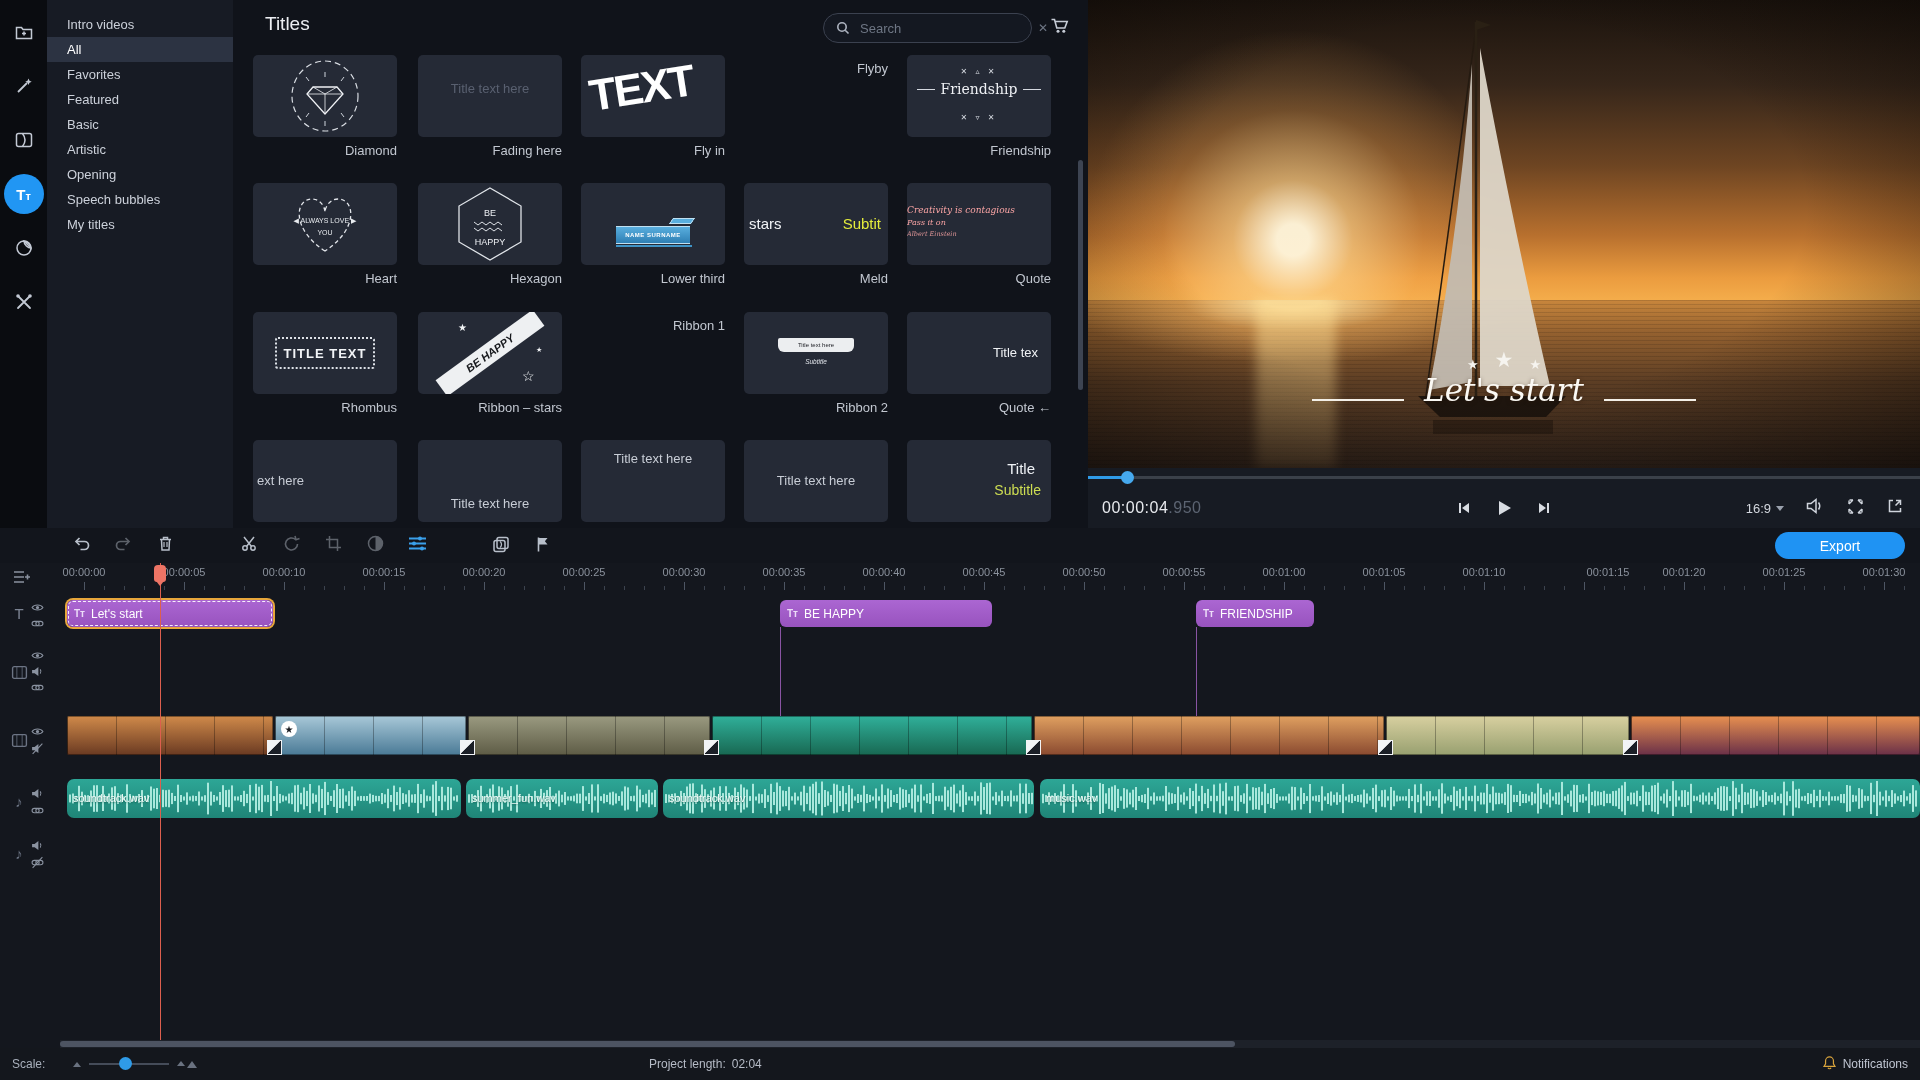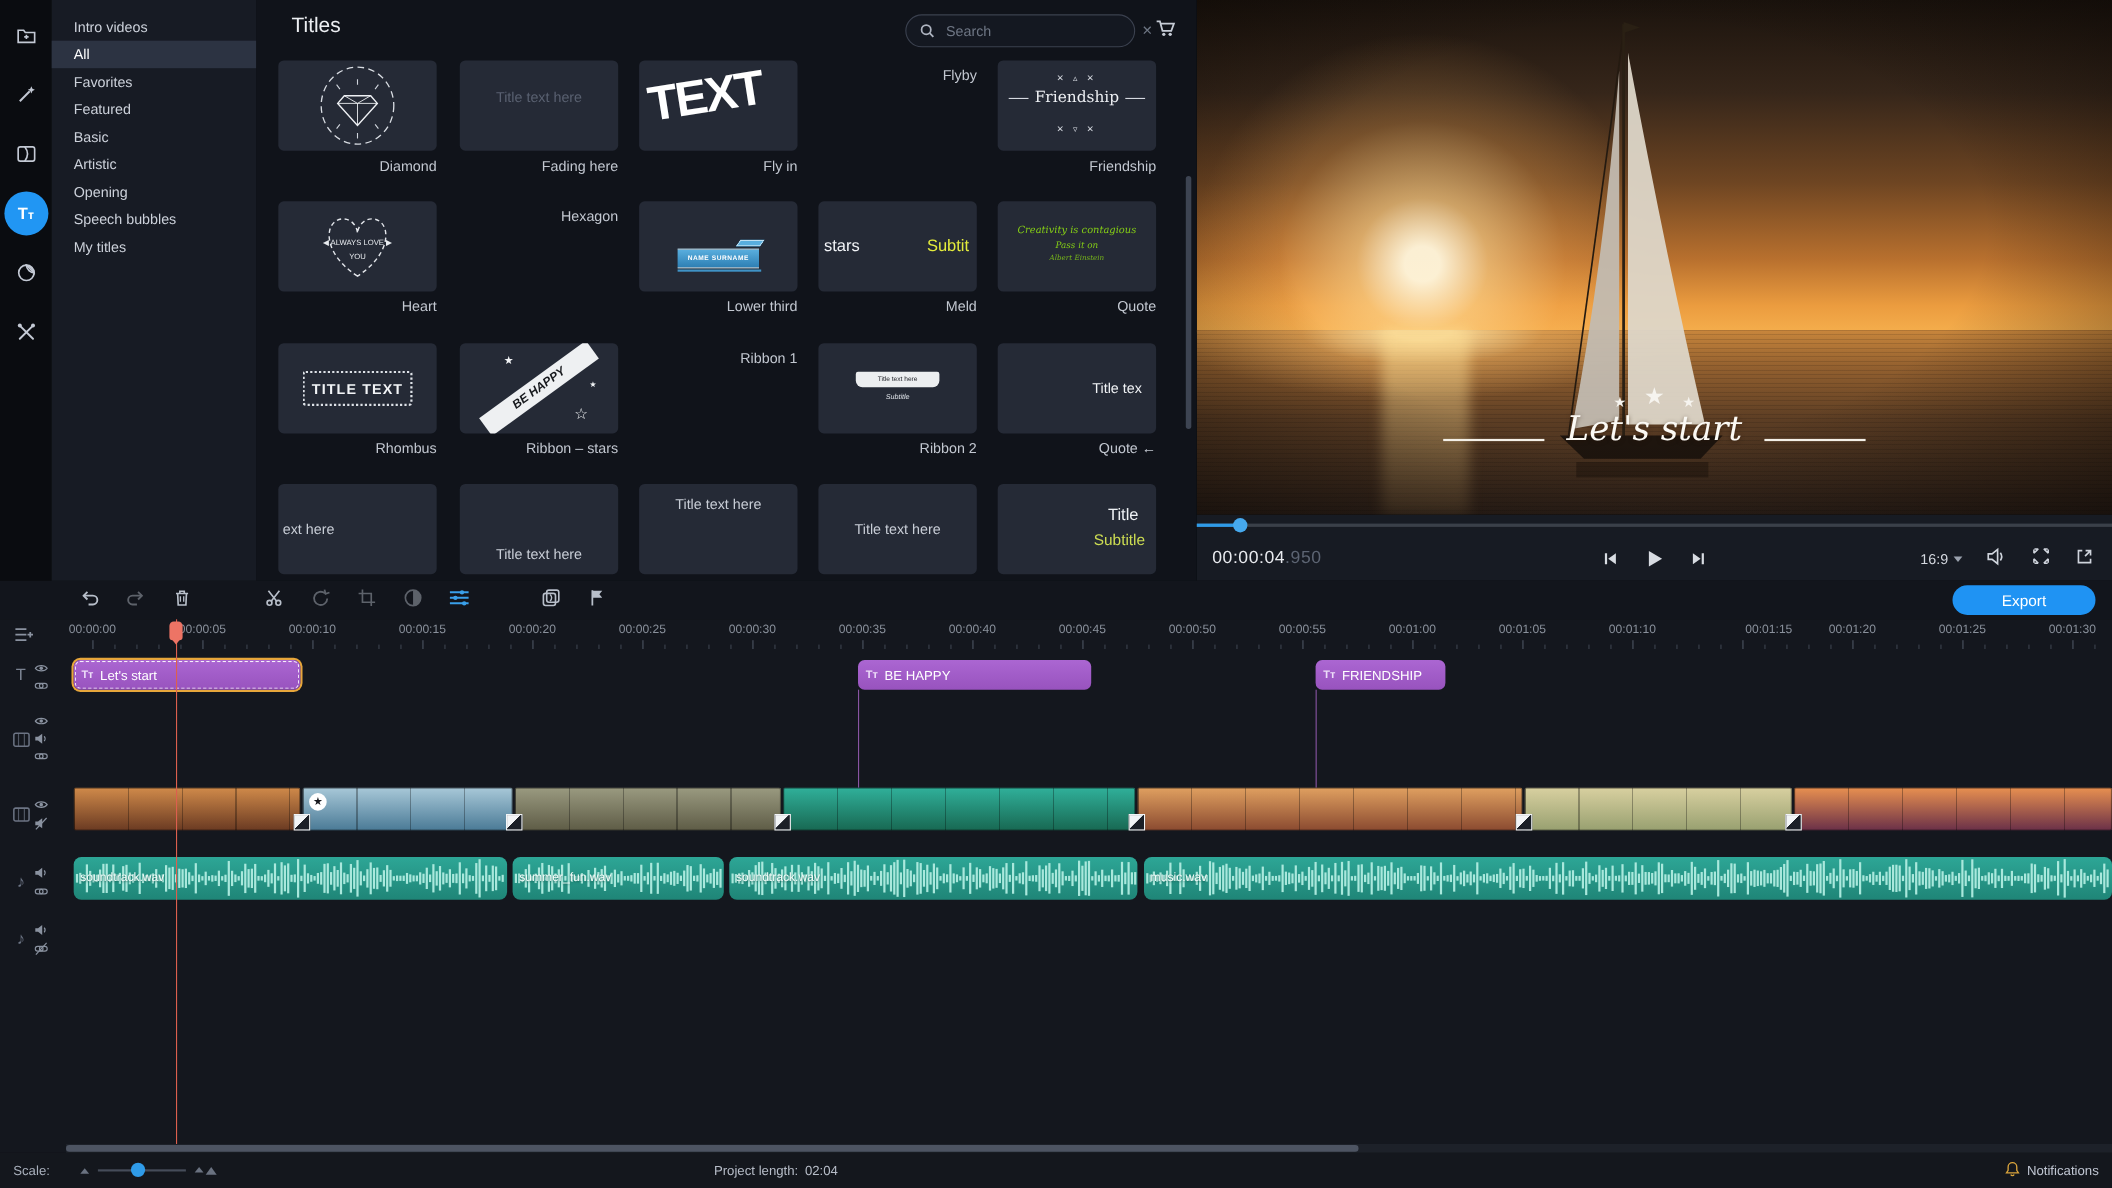--- a/index.html
+++ b/index.html
@@ -37,21 +37,21 @@
   .fade-txt{width:100%;text-align:center;top:26px;color:#596070;font-size:13px;}
   .flyin-txt{left:8px;top:8px;font-size:44px;font-weight:bold;color:#fff;transform:rotate(-9deg);letter-spacing:-2px;}
   .flyby-txt{width:100%;text-align:center;top:31px;color:#fff;font-size:17px;font-weight:bold;transform:scaleX(.78);letter-spacing:0;}
   .fr-top,.fr-bot{width:100%;text-align:center;color:#d5d9e0;font-size:8px;letter-spacing:3px;}
   .fr-top{top:12px}.fr-bot{top:58px}
   .fr-mid{width:100%;top:26px;display:flex;align-items:center;justify-content:center;gap:6px;color:#eef0f4;}
   .fr-name{font-family:"DejaVu Serif",serif;font-size:14px;}
   .fr-line{width:18px;height:1px;background:#d5d9e0;}
   .meld-l{left:5px;top:32px;color:#f2f4f7;font-size:15px;}
   .meld-r{right:7px;top:32px;color:#e4ec3c;font-size:15px;}
-  .quote-w{width:100%;top:22px;text-align:center;color:#84cc16;font-family:"DejaVu Serif",serif;font-style:italic;}
+  .quote-w{width:100%;top:22px;color:#fca5a5;font-family:"DejaVu Serif",serif;font-style:italic;}
   .quote-w .q1{font-size:9px;}.quote-w .q2{font-size:8px;margin-top:3px;}.quote-w .q3{font-size:6.5px;margin-top:3px;opacity:.85;}
   .rh-box{left:22px;top:25px;width:96px;height:28px;border:2px dotted #dde1e7;border-radius:3px;display:flex;align-items:center;justify-content:center;color:#f2f4f7;font-weight:bold;font-size:13px;letter-spacing:1px;}
   .rs-rot{left:12px;top:31px;width:120px;height:20px;transform:rotate(-36deg);background:#eef0f2;display:flex;align-items:center;justify-content:center;color:#16181c;font-size:11px;font-weight:bold;font-style:italic;}
   .rs-star{color:#f2f4f6;}
   .rb1-wrap{width:100%;top:31px;display:flex;justify-content:center;align-items:center;gap:2px;}
   .rb1-tailL{width:10px;height:20px;background:#eef0f2;clip-path:polygon(100% 0,0 0,38% 50%,0 100%,100% 100%);}
   .rb1-tailR{width:10px;height:20px;background:#eef0f2;clip-path:polygon(0 0,100% 0,62% 50%,100% 100%,0 100%);}
   .rb1-box{background:#eef0f2;height:20px;line-height:20px;padding:0 10px;color:#17191d;font-family:"DejaVu Serif",serif;font-style:italic;font-size:11px;}
   .rb2-ban{left:34px;top:26px;width:76px;height:14px;background:#eceef0;border-radius:2px 2px 6px 6px;text-align:center;line-height:14px;color:#202228;font-size:6px;}
   .rb2-sub{width:100%;top:46px;text-align:center;color:#dfe3e9;font-size:6.5px;font-style:italic;}
@@ -273,20 +273,26 @@
           </div>
           <div class="tile" style="left: 20px; top: 183px;">
             <div class="thumb"><svg width="144" height="82" viewBox="0 0 144 82">
                 <path d="M72 68 C38 46 42 16 59 16 C68 16 72 25 72 29 C72 25 76 16 85 16 C102 16 106 46 72 68 Z" fill="none" stroke="#e2e5ea" stroke-width="1.3" stroke-dasharray="4 3"></path>
                 <text x="72" y="40" text-anchor="middle" font-size="7" fill="#e8ebef" font-family="Liberation Sans,sans-serif">◀ ALWAYS LOVE ▶</text>
                 <text x="72" y="52" text-anchor="middle" font-size="7" fill="#e8ebef" font-family="Liberation Sans,sans-serif">YOU</text>
               </svg></div>
             <div class="tlabel">Heart</div>
           </div>
           <div class="tile" style="left: 185px; top: 183px;">
+            <div class="thumb"><svg width="144" height="82" viewBox="0 0 144 82">
+                <polygon points="72,5 103,23 103,59 72,77 41,59 41,23" fill="none" stroke="#dfe3e8" stroke-width="1.3"></polygon>
+                <text x="72" y="33" text-anchor="middle" font-size="9" fill="#eef0f4" font-family="Liberation Sans,sans-serif">BE</text>
+                <path d="M56 39 l4 3 4 -3 4 3 4 -3 4 3 4 -3 4 3 M56 45 l4 3 4 -3 4 3 4 -3 4 3 4 -3 4 3" fill="none" stroke="#dfe3e8" stroke-width="1"></path>
+                <text x="72" y="62" text-anchor="middle" font-size="9" fill="#eef0f4" font-family="Liberation Sans,sans-serif">HAPPY</text>
+              </svg></div>
             <div class="tlabel">Hexagon</div>
           </div>
           <div class="tile" style="left: 348px; top: 183px;">
             <div class="thumb">
               <div class="abs lt-chip"></div>
               <div class="abs lt-bar">NAME SURNAME</div>
               <div class="abs lt-line"></div>
             </div>
             <div class="tlabel">Lower third</div>
           </div>

